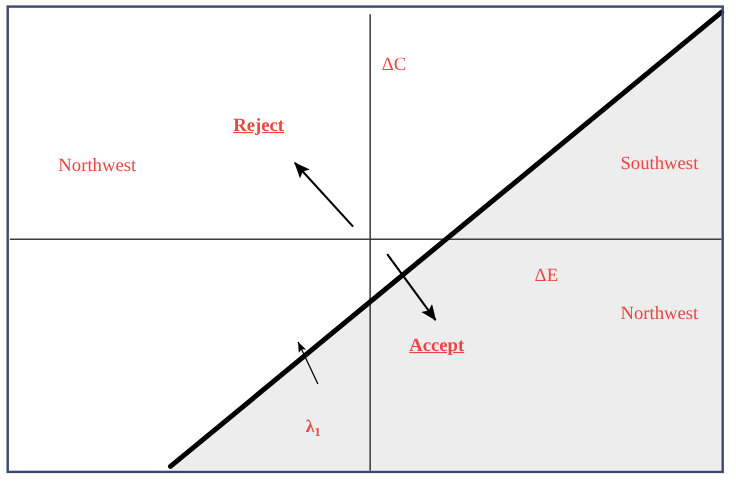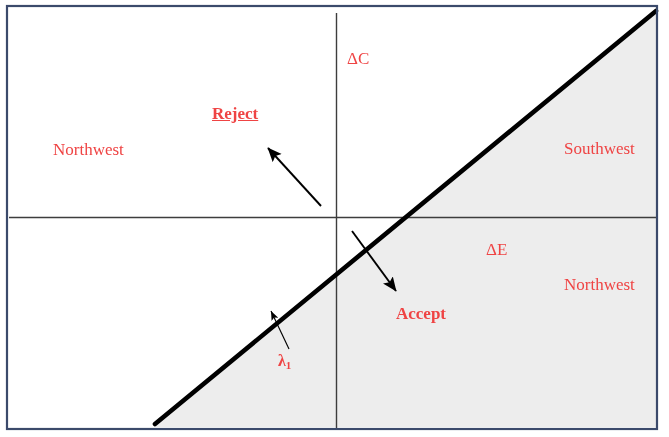--- a/index.html
+++ b/index.html
@@ -41,36 +41,37 @@
     font-size: 17px;
     font-weight: 400;
   }
   .decision-label {
     font-size: 17px;
     font-weight: 700;
   }
   .lambda-label {
     font-size: 16px;
     font-weight: 700;
+    margin-top: 28px;
   }
   .lambda-label sub {
     font-size: 11px;
     font-weight: 700;
     vertical-align: baseline;
     position: relative;
     top: 3px;
   }
   #label-northwest { left: 53px;  top: 141px; text-align: center; }
   #label-northeast { left: 564px; top: 140px; }
   #label-southwest { left: 53px;  top: 271px; }
   #label-southeast { left: 564px; top: 276px; }
   #label-delta-c   { left: 347px; top: 50px;  }
   #label-delta-e   { left: 486px; top: 241px; }
   #label-reject    { left: 212px; top: 105px; text-decoration: underline; }
-  #label-accept    { left: 396px; top: 305px; }
+  #label-accept    { left: 372px; top: 305px; text-decoration: underline; }
   #label-lambda    { left: 278px; top: 353px; }
 </style>
 </head>
 <body>
 
 <div id="figure-root">
 
   <svg id="plot-svg" viewBox="0 0 669 437" xmlns="http://www.w3.org/2000/svg">
     <defs>
       <marker id="arrowhead-big" markerWidth="9" markerHeight="9" refX="7.2" refY="3.2" orient="auto" markerUnits="strokeWidth">

